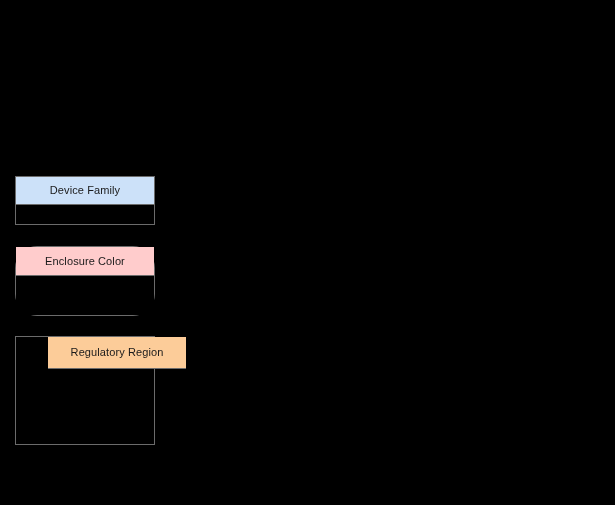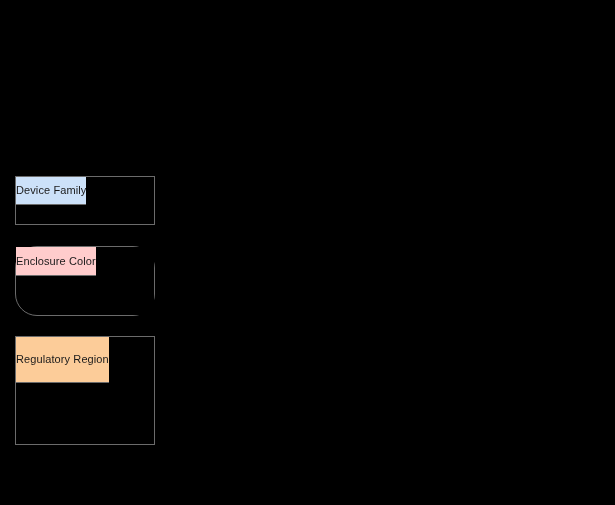--- a/index.html
+++ b/index.html
@@ -22,20 +22,21 @@
     width: 615px;
     height: 505px;
     background: #000000;
   }
   .panel {
     position: absolute;
     box-sizing: border-box;
     border: 1px solid #6b6b6b;
     background: #000000;
     display: flex;
+    flex-direction: column;
   }
   .panel-header {
     box-sizing: border-box;
     width: 100%;
     border-bottom: 1px solid #6b6b6b;
     display: flex;
     align-items: center;
     justify-content: center;
     color: #1a1a1a;
     font-size: 11px;
@@ -81,22 +82,23 @@
   }
 
   
   #panel-regulatory-region {
     left: 15px;
     top: 336px;
     width: 140px;
     height: 109px;
   }
   #panel-regulatory-region .panel-header {
-    height: 46px;
+    height: 32px;
     background: #fccc99;
+    margin-left: 32px;
   }
 </style>
 </head>
 <body>
 
 <div id="canvas" style="background: rgb(0, 0, 0); width: 615px; height: 505px;">
 
   <div class="panel" id="panel-device-family" style="border-color: rgb(107, 107, 107);">
     <div class="panel-header" style="background: rgb(204, 225, 249); border-bottom-color: rgb(107, 107, 107);">
       <span>Device Family</span>

